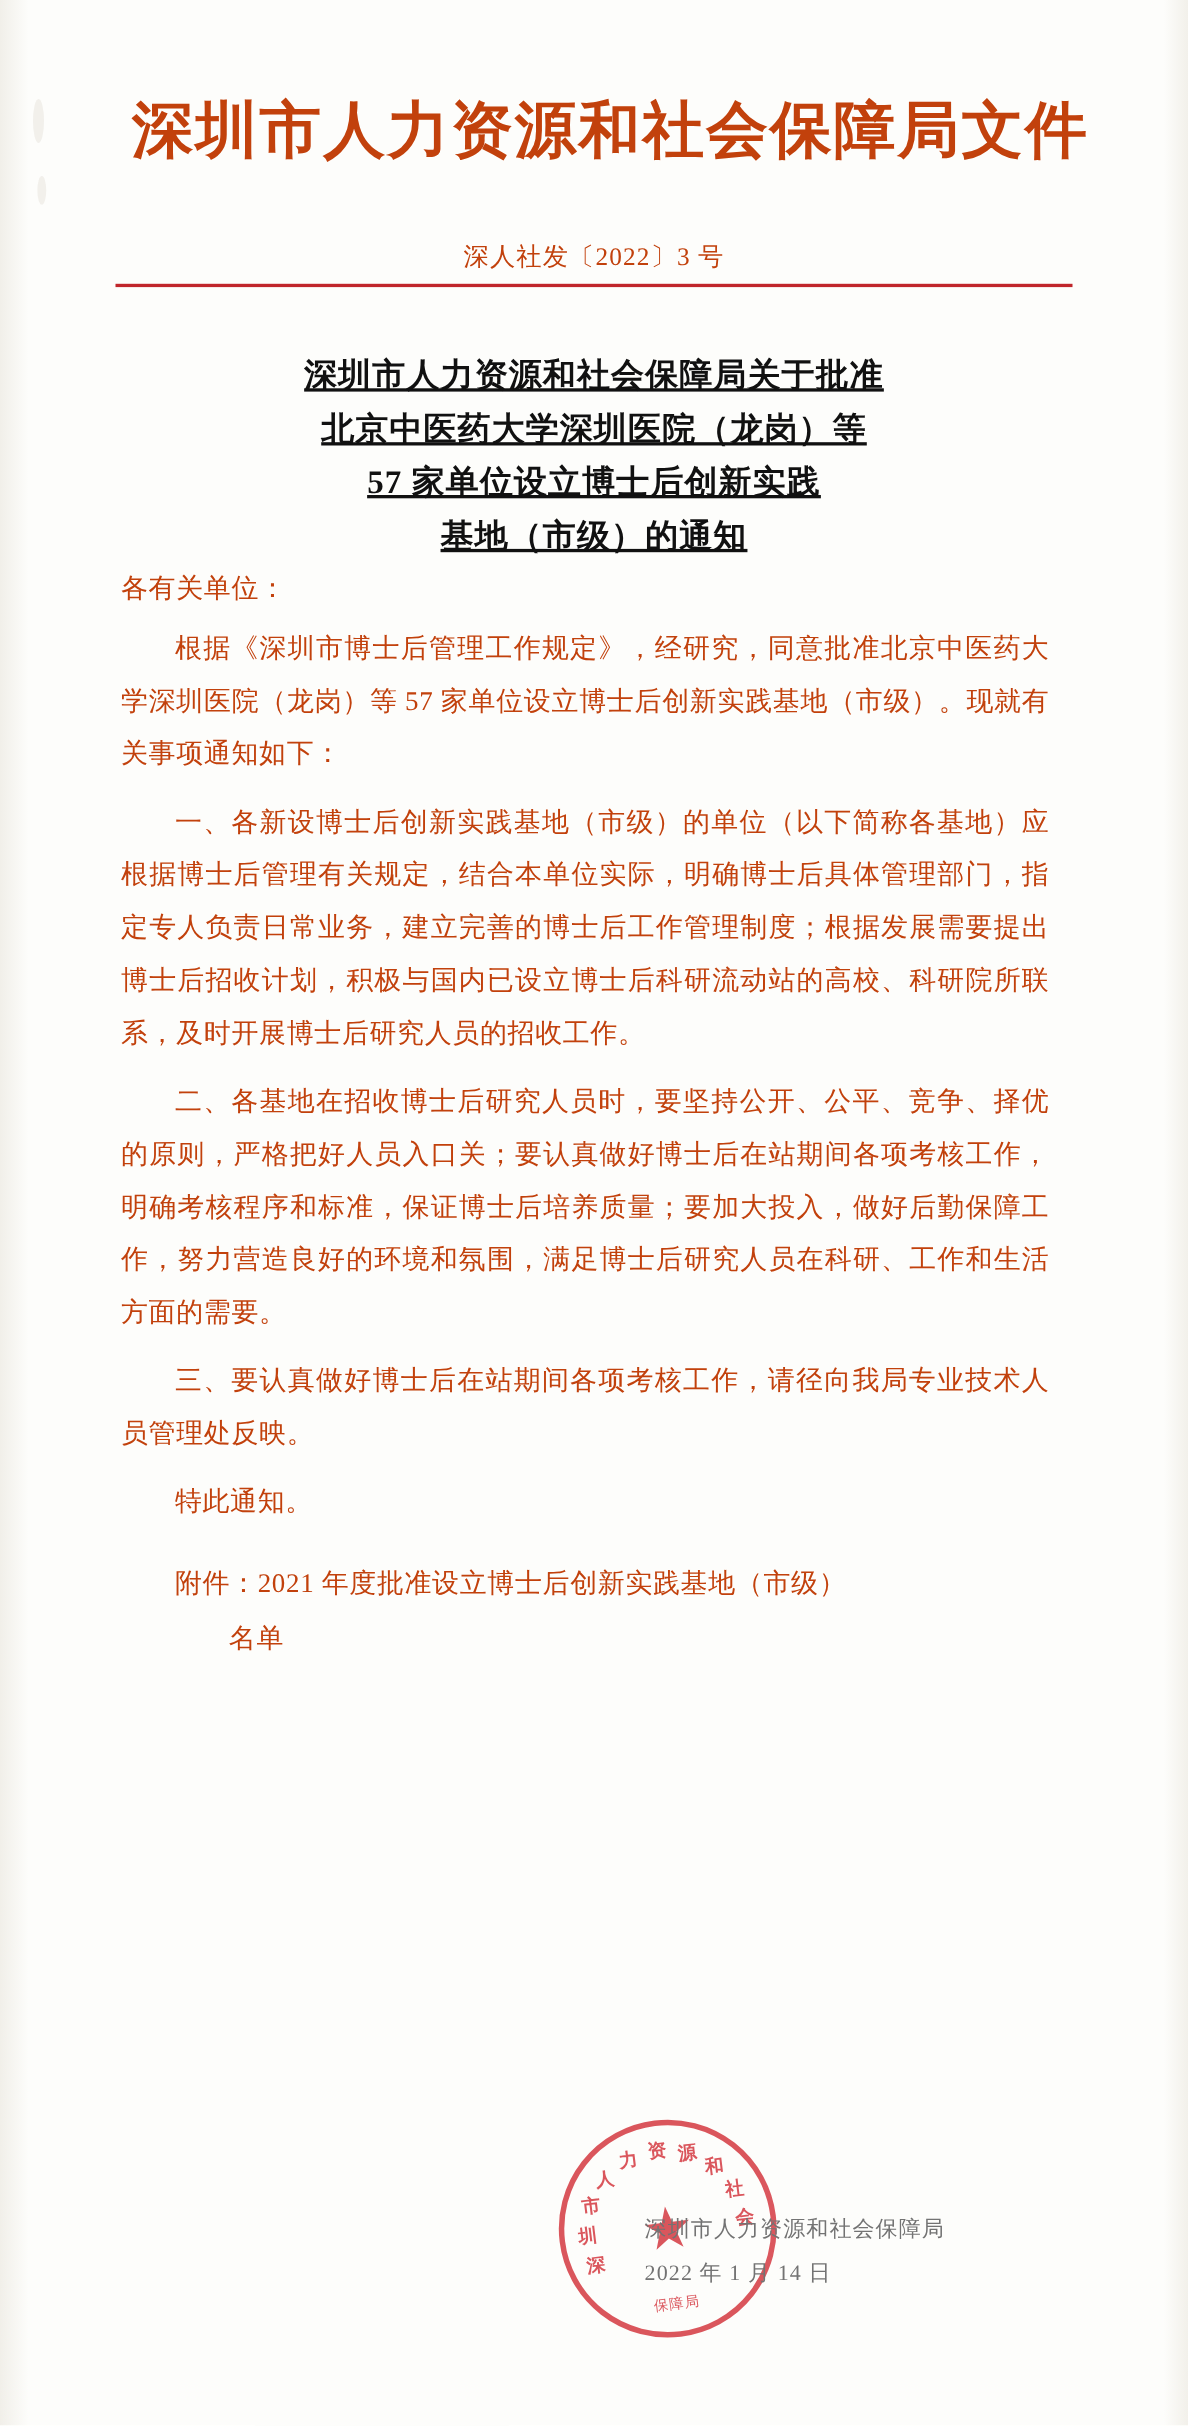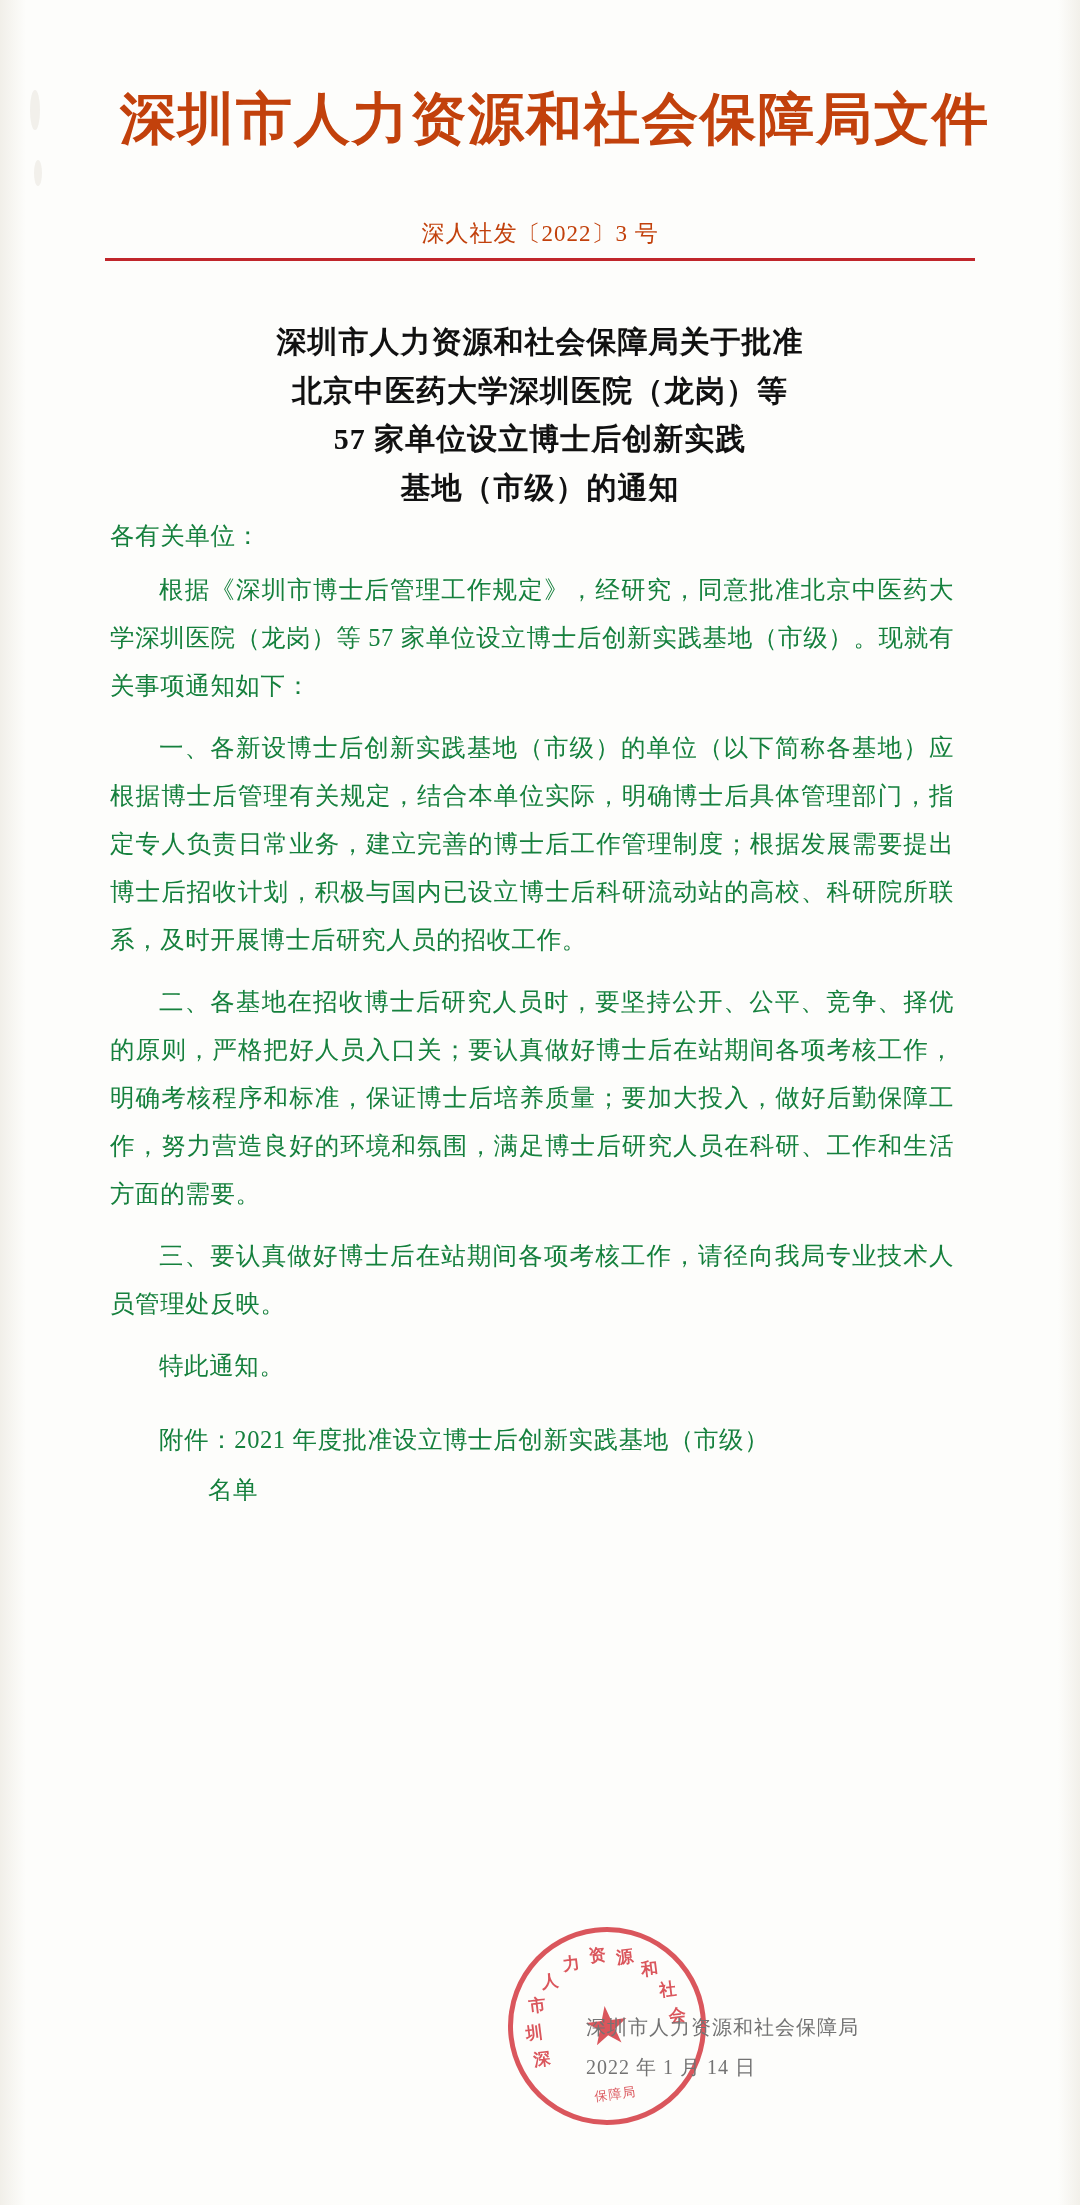--- a/index.html
+++ b/index.html
@@ -88,32 +88,33 @@
     position: absolute;
     top: 318px;
     left: 10px;
     right: 10px;
     text-align: center;
     font-size: 30px;
     font-weight: bold;
     line-height: 1.62;
     letter-spacing: 1px;
     color: #111;
+    text-decoration: underline;
   }
   .title div { white-space: nowrap; }
 
   .body-block {
     position: absolute;
     top: 512px;
     left: 0;
     right: 0;
     font-size: 24.5px;
     line-height: 1.96;
     letter-spacing: 0.6px;
-    color: #15803d;
+    color: #c2410c;
   }
 
   .salutation {
     margin: 0 0 6px 0;
   }
 
   .para {
     margin: 0 16px 14px 0;
     text-indent: 2em;
     text-align: justify;

